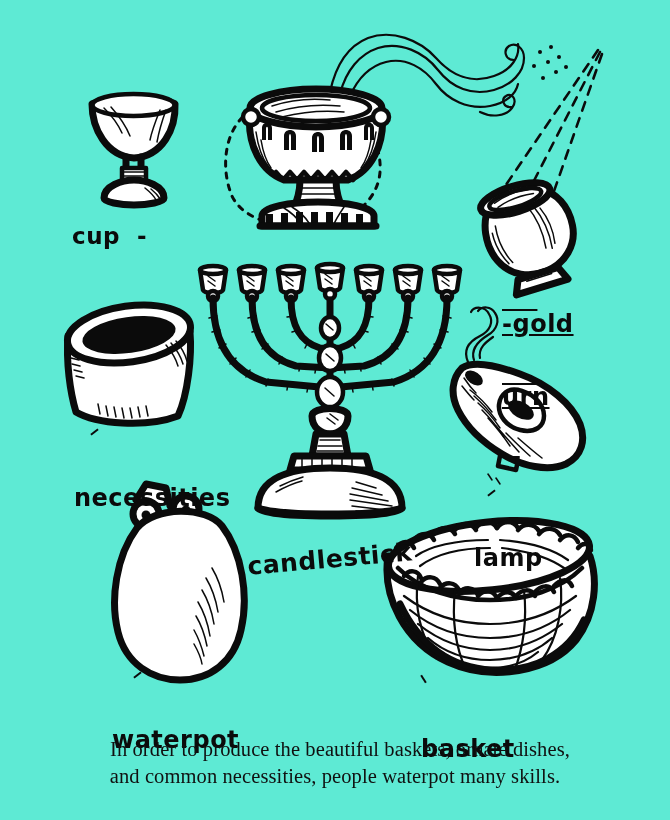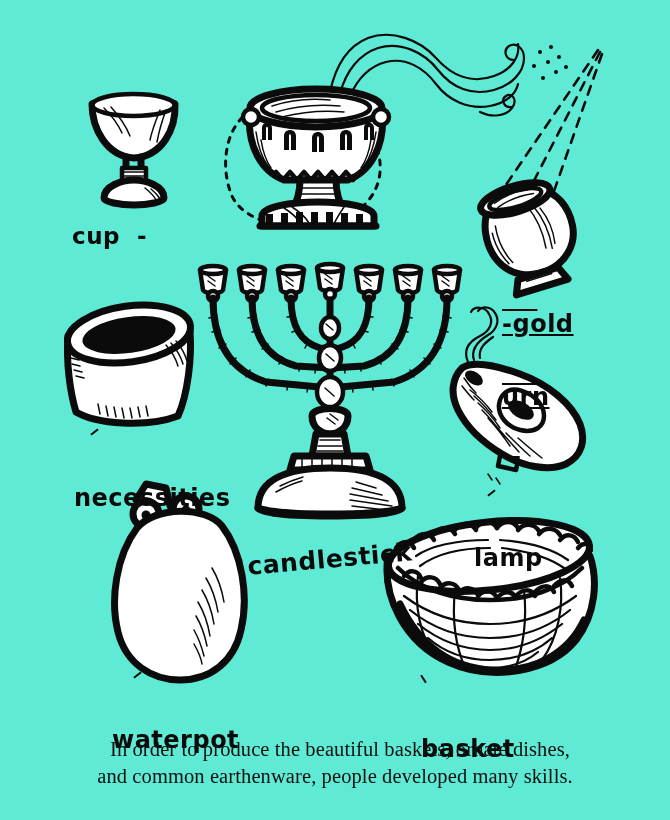--- a/index.html
+++ b/index.html
@@ -512,16 +512,16 @@
     <span class="ln">basket</span>
   </div>
 
   <div class="tick" style="left:90px;  top:431px;"></div>
   <div class="tick" style="left:487px; top:492px;"></div>
   <div class="tick" style="left:133px; top:674px;"></div>
   <div class="tick" style="left:419px; top:678px; transform:rotate(58deg);"></div>
 
   <div id="caption">
     <span class="cline cline1">In order to produce the beautiful baskets, ornate dishes,</span>
-    <span class="cline cline2">and common earthenware, people developed many skills.</span>
+    <span class="cline cline2">and common necessities, people waterpot many skills.</span>
   </div>
 
 </div>
 
 </body></html>

